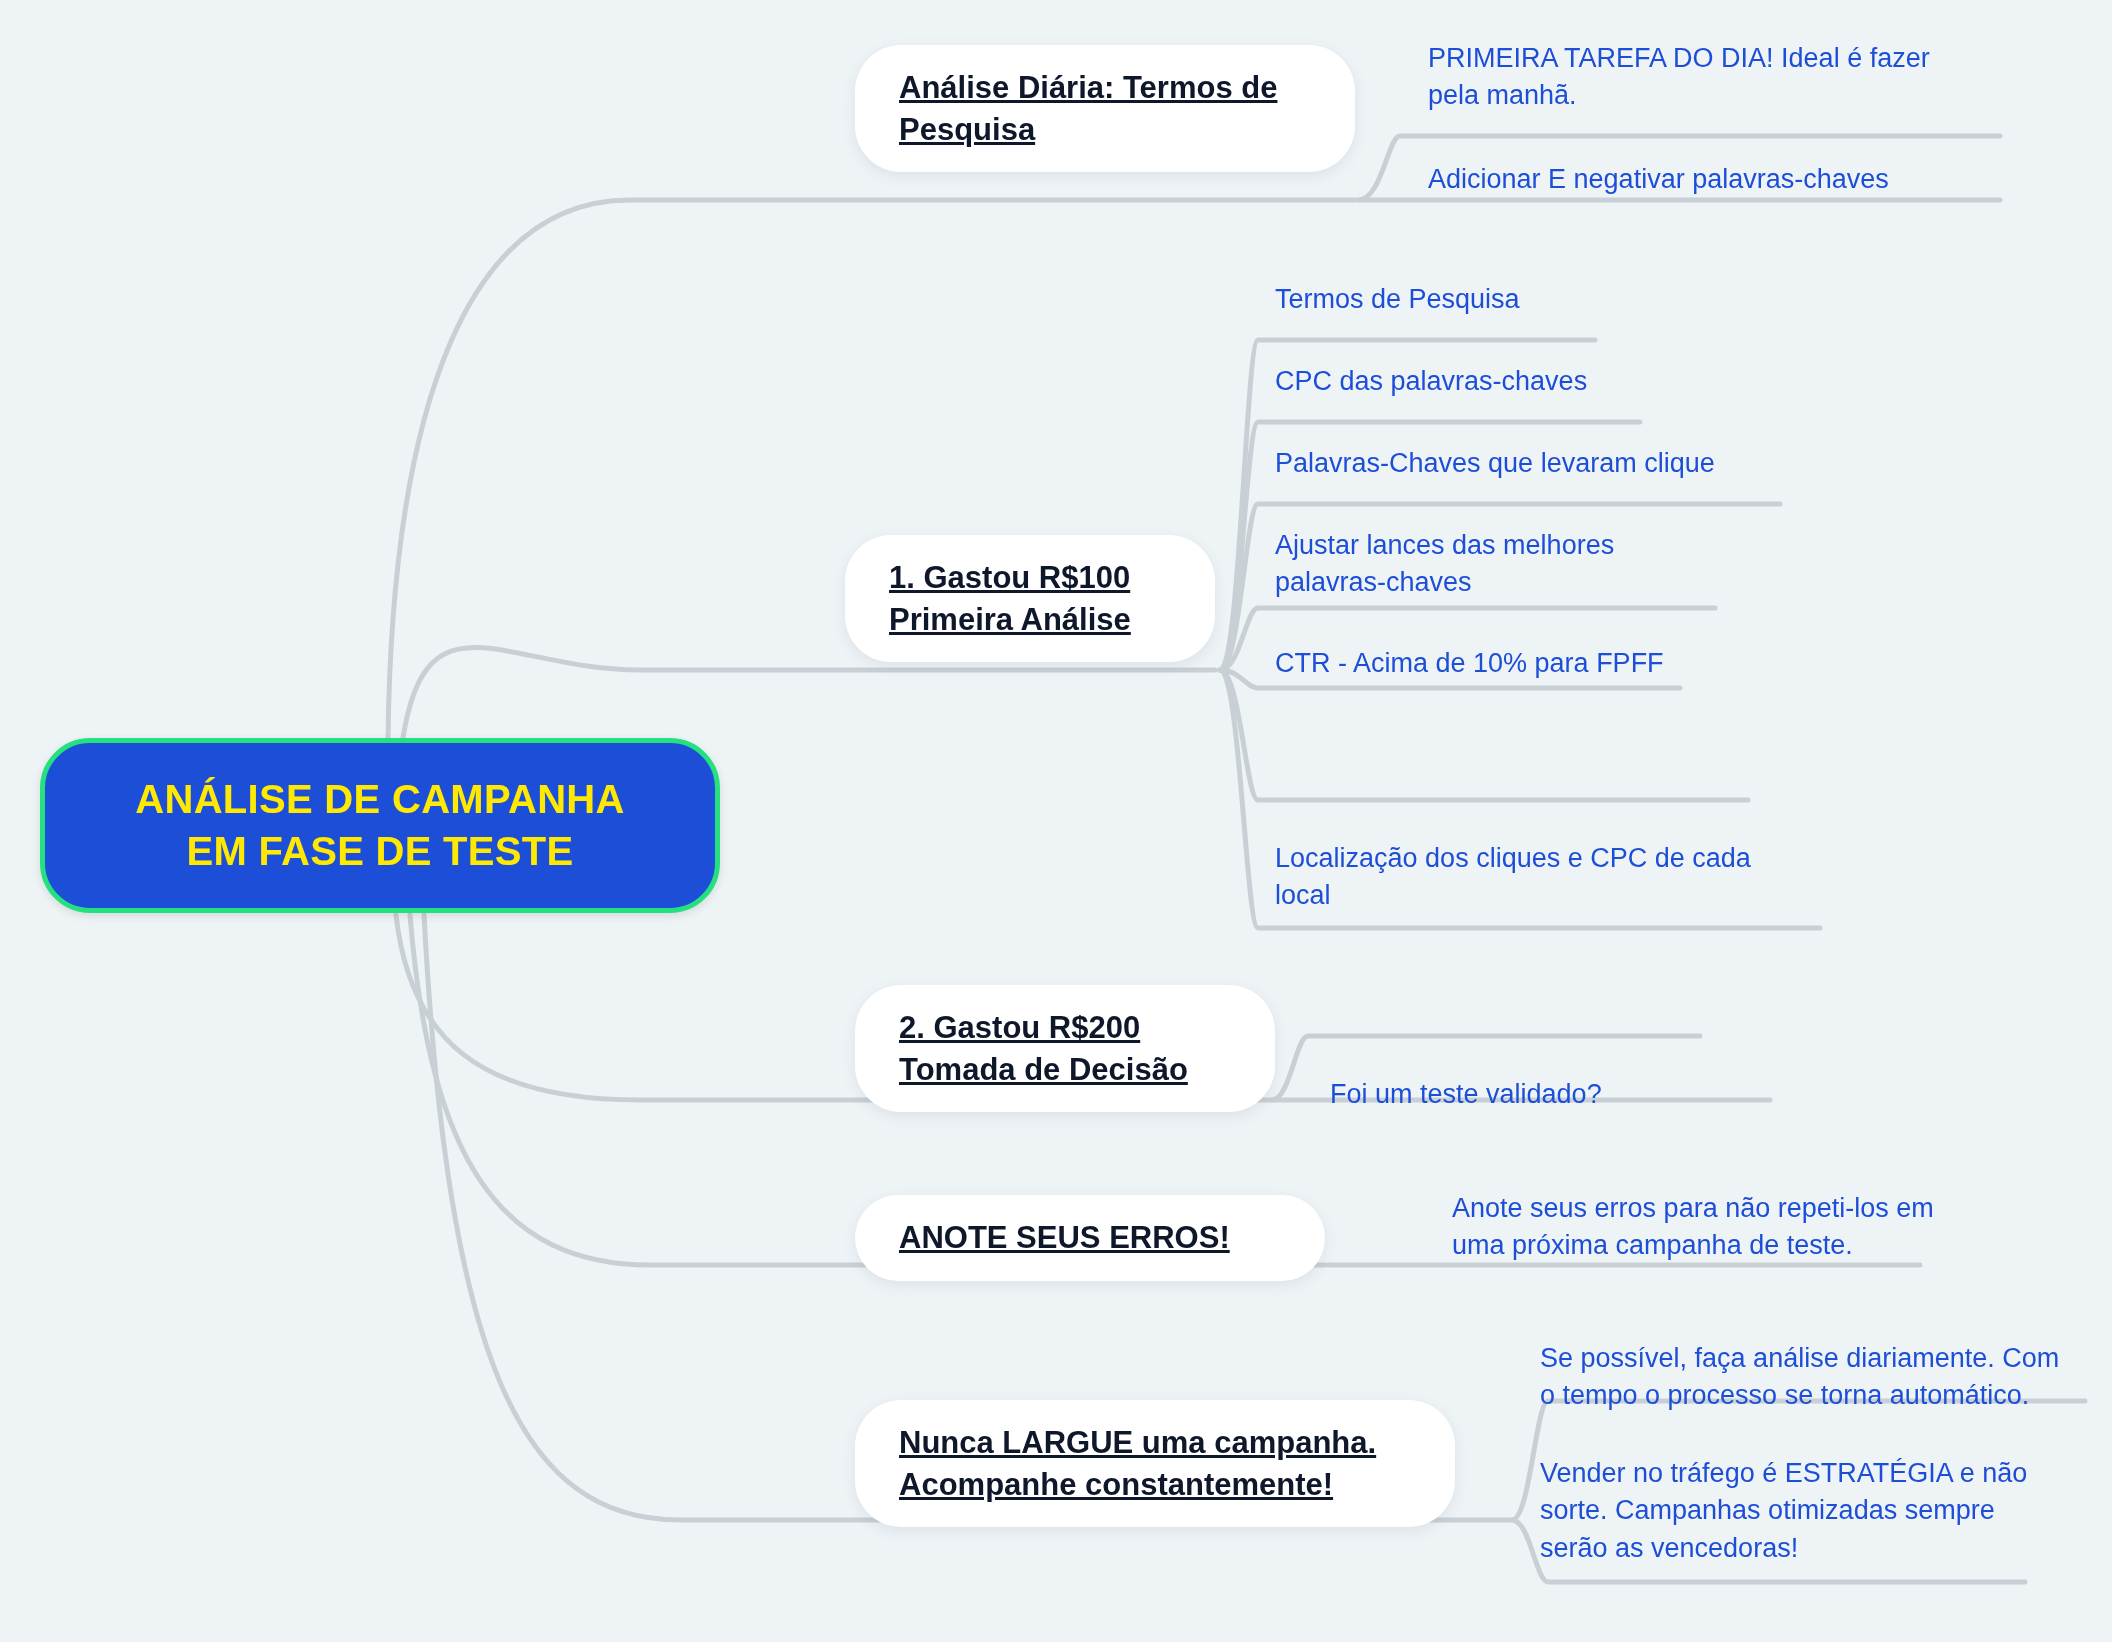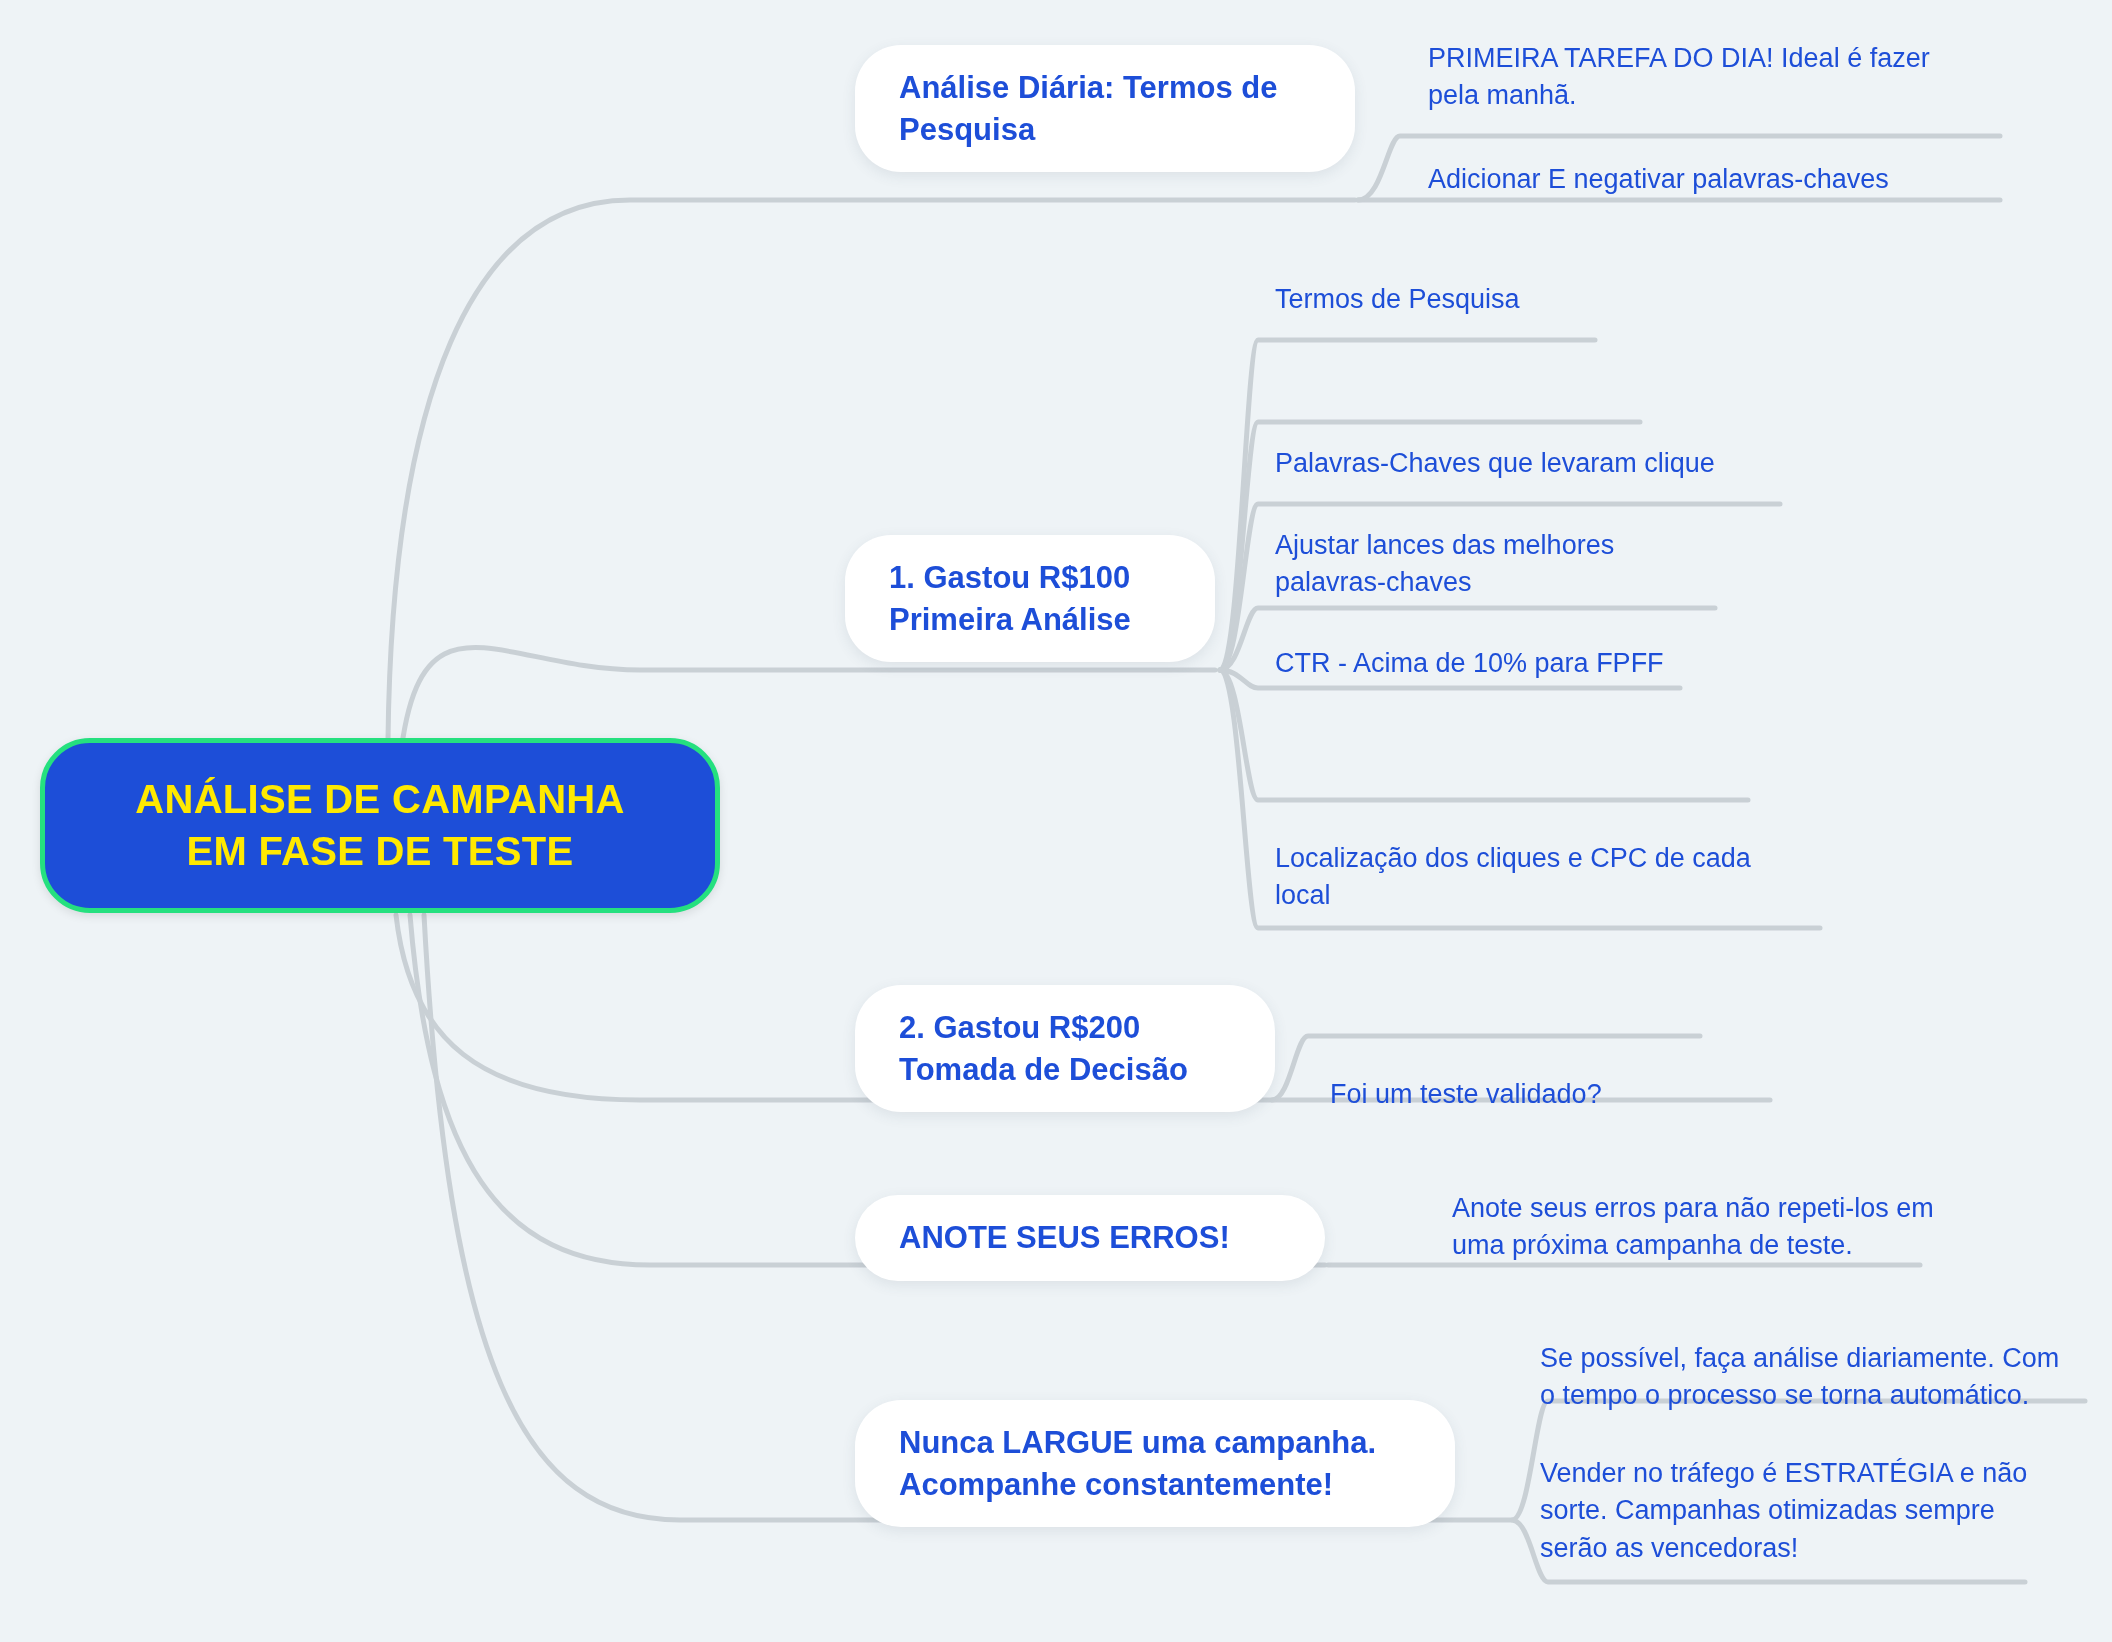--- a/index.html
+++ b/index.html
@@ -54,25 +54,26 @@
     position: absolute;
     background: #ffffff;
     border-radius: 46px;
     display: flex;
     align-items: center;
     box-sizing: border-box;
     padding: 22px 44px;
     box-shadow: 0 4px 14px rgba(60,80,95,0.10);
   }
   .pill-label {
-    color: #1d4ed8;
+    color: #0f172a;
     font-size: 31px;
     font-weight: bold;
     line-height: 1.34;
     white-space: pre-line;
+    text-decoration: underline;
   }
 
   
   .leaf {
     position: absolute;
     box-sizing: border-box;
   }
   .leaf-label {
     color: #1d4ed8;
     font-size: 27px;
@@ -137,20 +138,23 @@
     <div class="leaf-label">Adicionar E negativar palavras-chaves</div>
   </div>
 
   <div class="pill" style="left:845px; top:535px; width:370px;">
     <div class="pill-label">1. Gastou R$100
 Primeira Análise</div>
   </div>
   <div class="leaf" style="left:1275px; top:281px; width:500px;">
     <div class="leaf-label">Termos de Pesquisa</div>
   </div>
+  <div class="leaf" style="left:1275px; top:363px; width:500px;">
+    <div class="leaf-label">CPC das palavras-chaves</div>
+  </div>
   <div class="leaf" style="left:1275px; top:445px; width:560px;">
     <div class="leaf-label">Palavras-Chaves que levaram clique</div>
   </div>
   <div class="leaf" style="left:1275px; top:527px; width:480px;">
     <div class="leaf-label">Ajustar lances das melhores
 palavras-chaves</div>
   </div>
   <div class="leaf" style="left:1275px; top:645px; width:500px;">
     <div class="leaf-label">CTR - Acima de 10% para FPFF</div>
   </div>

